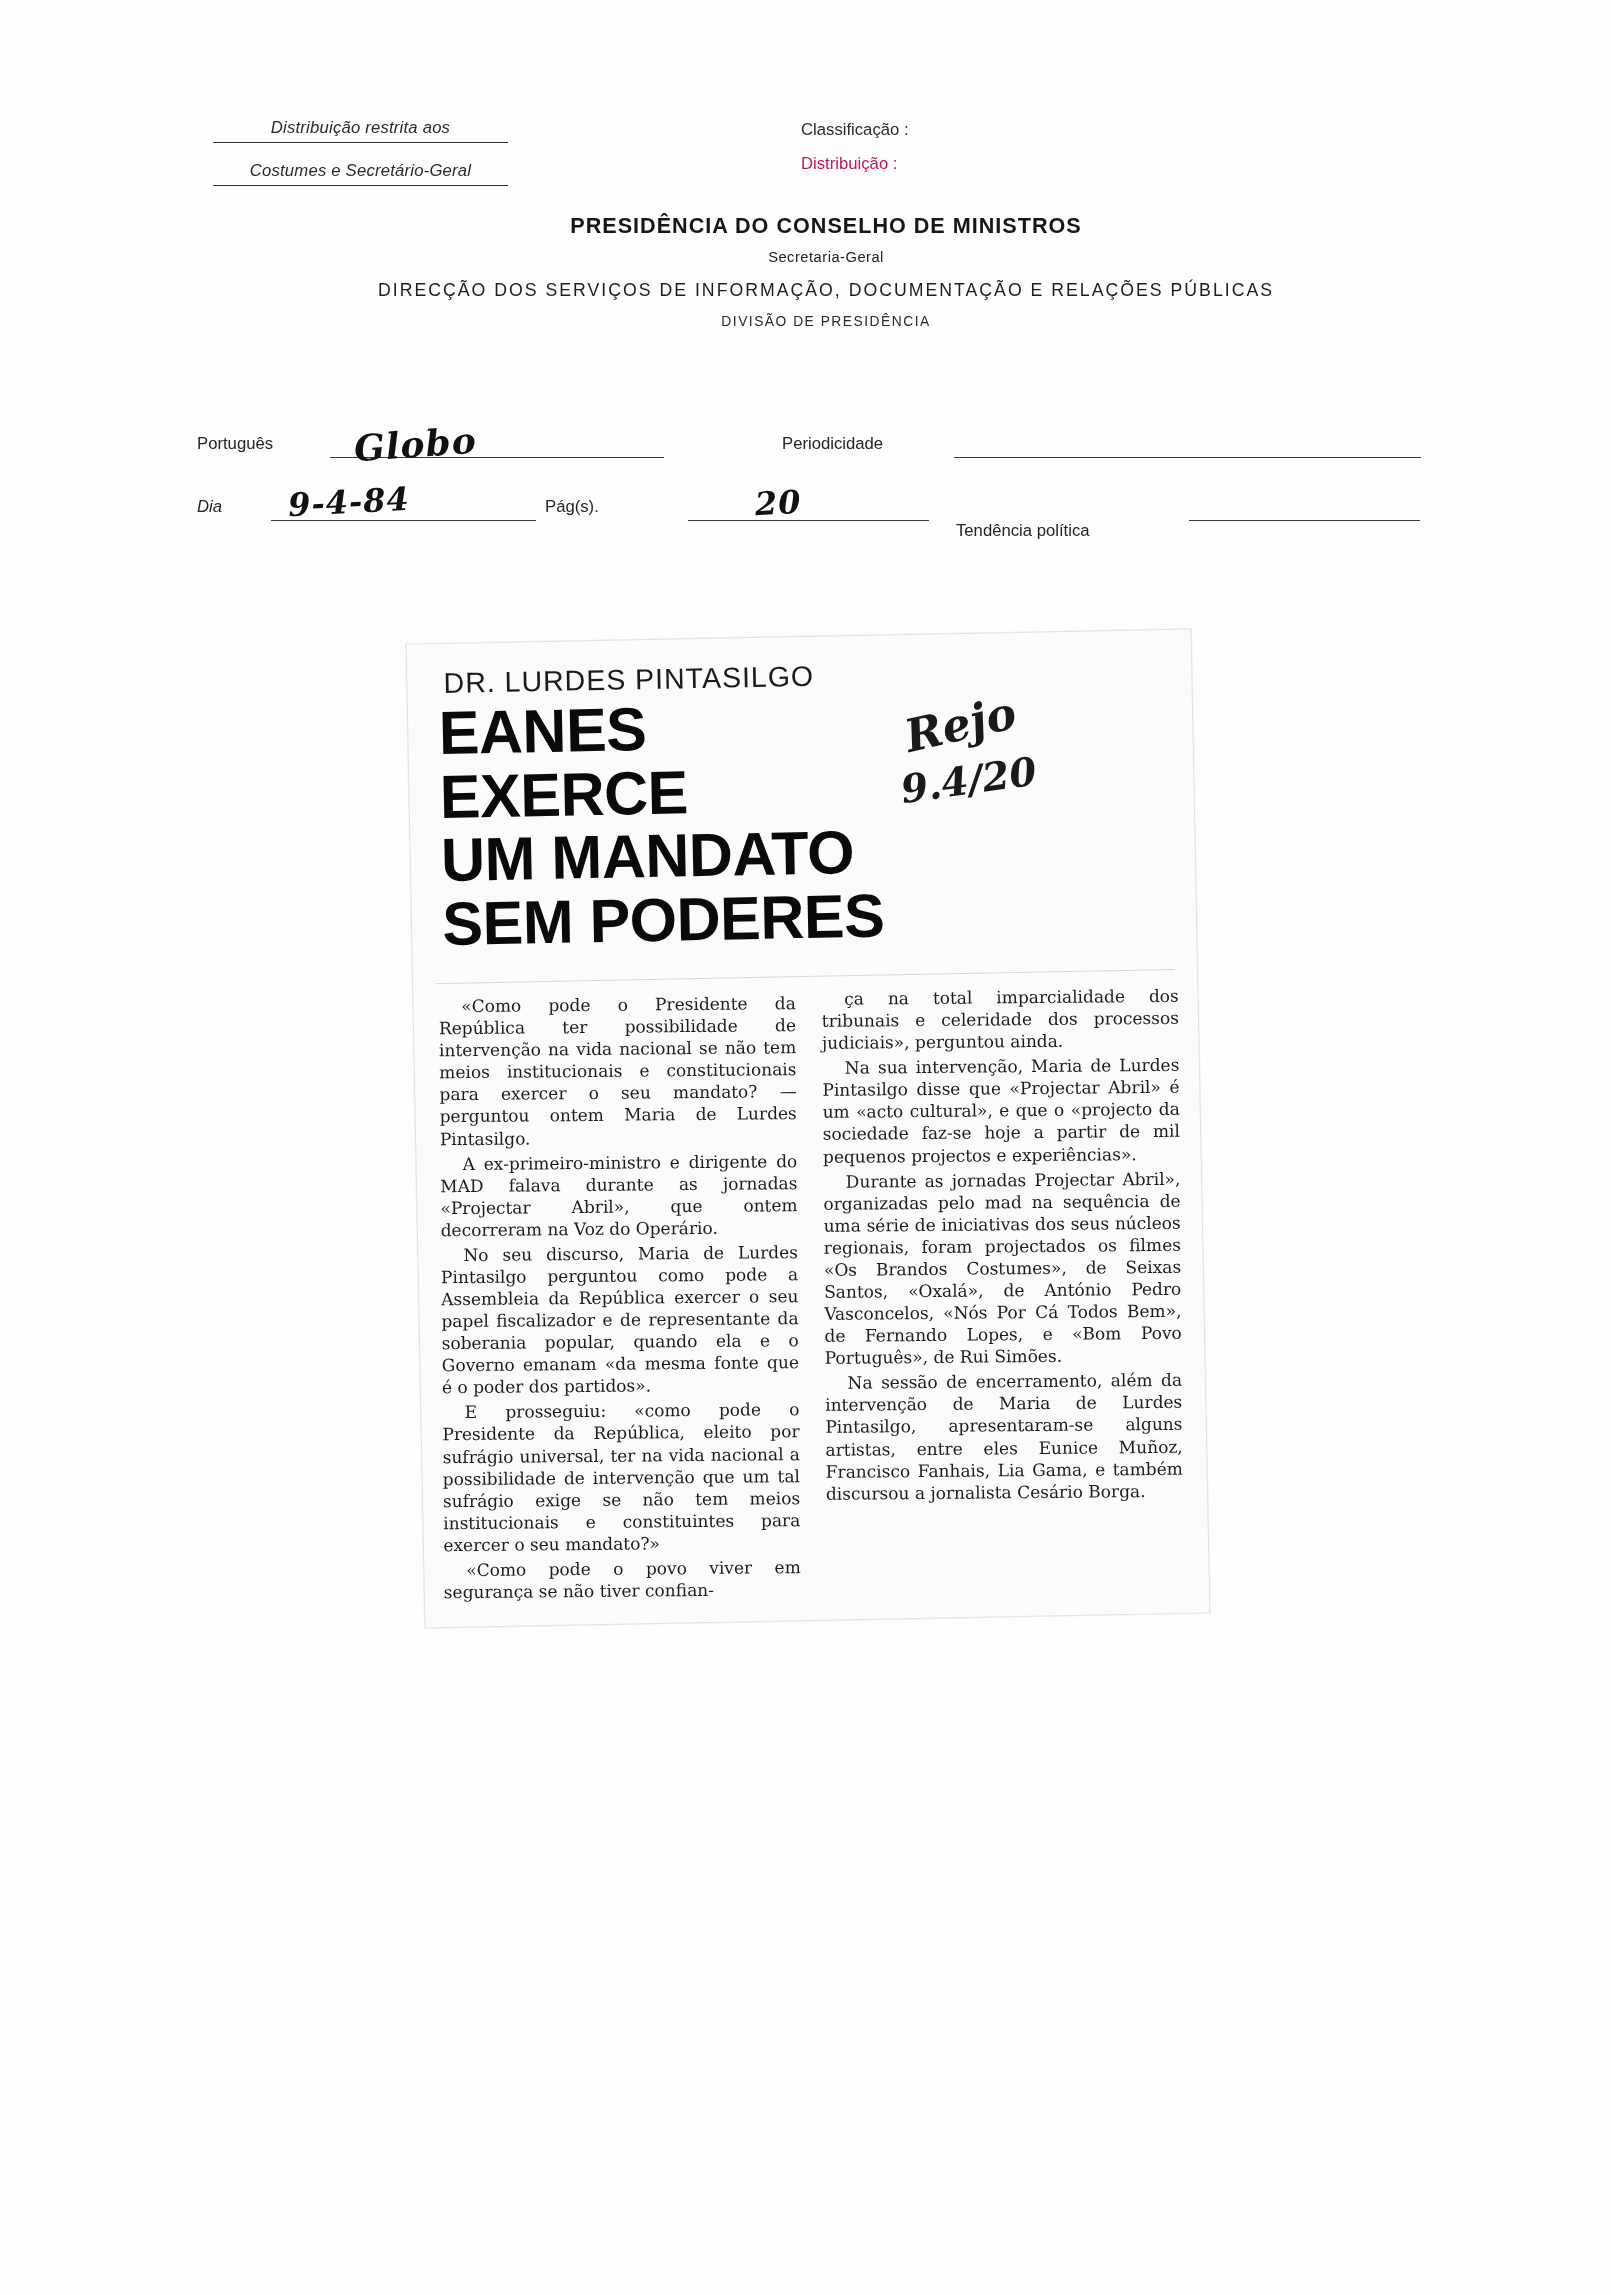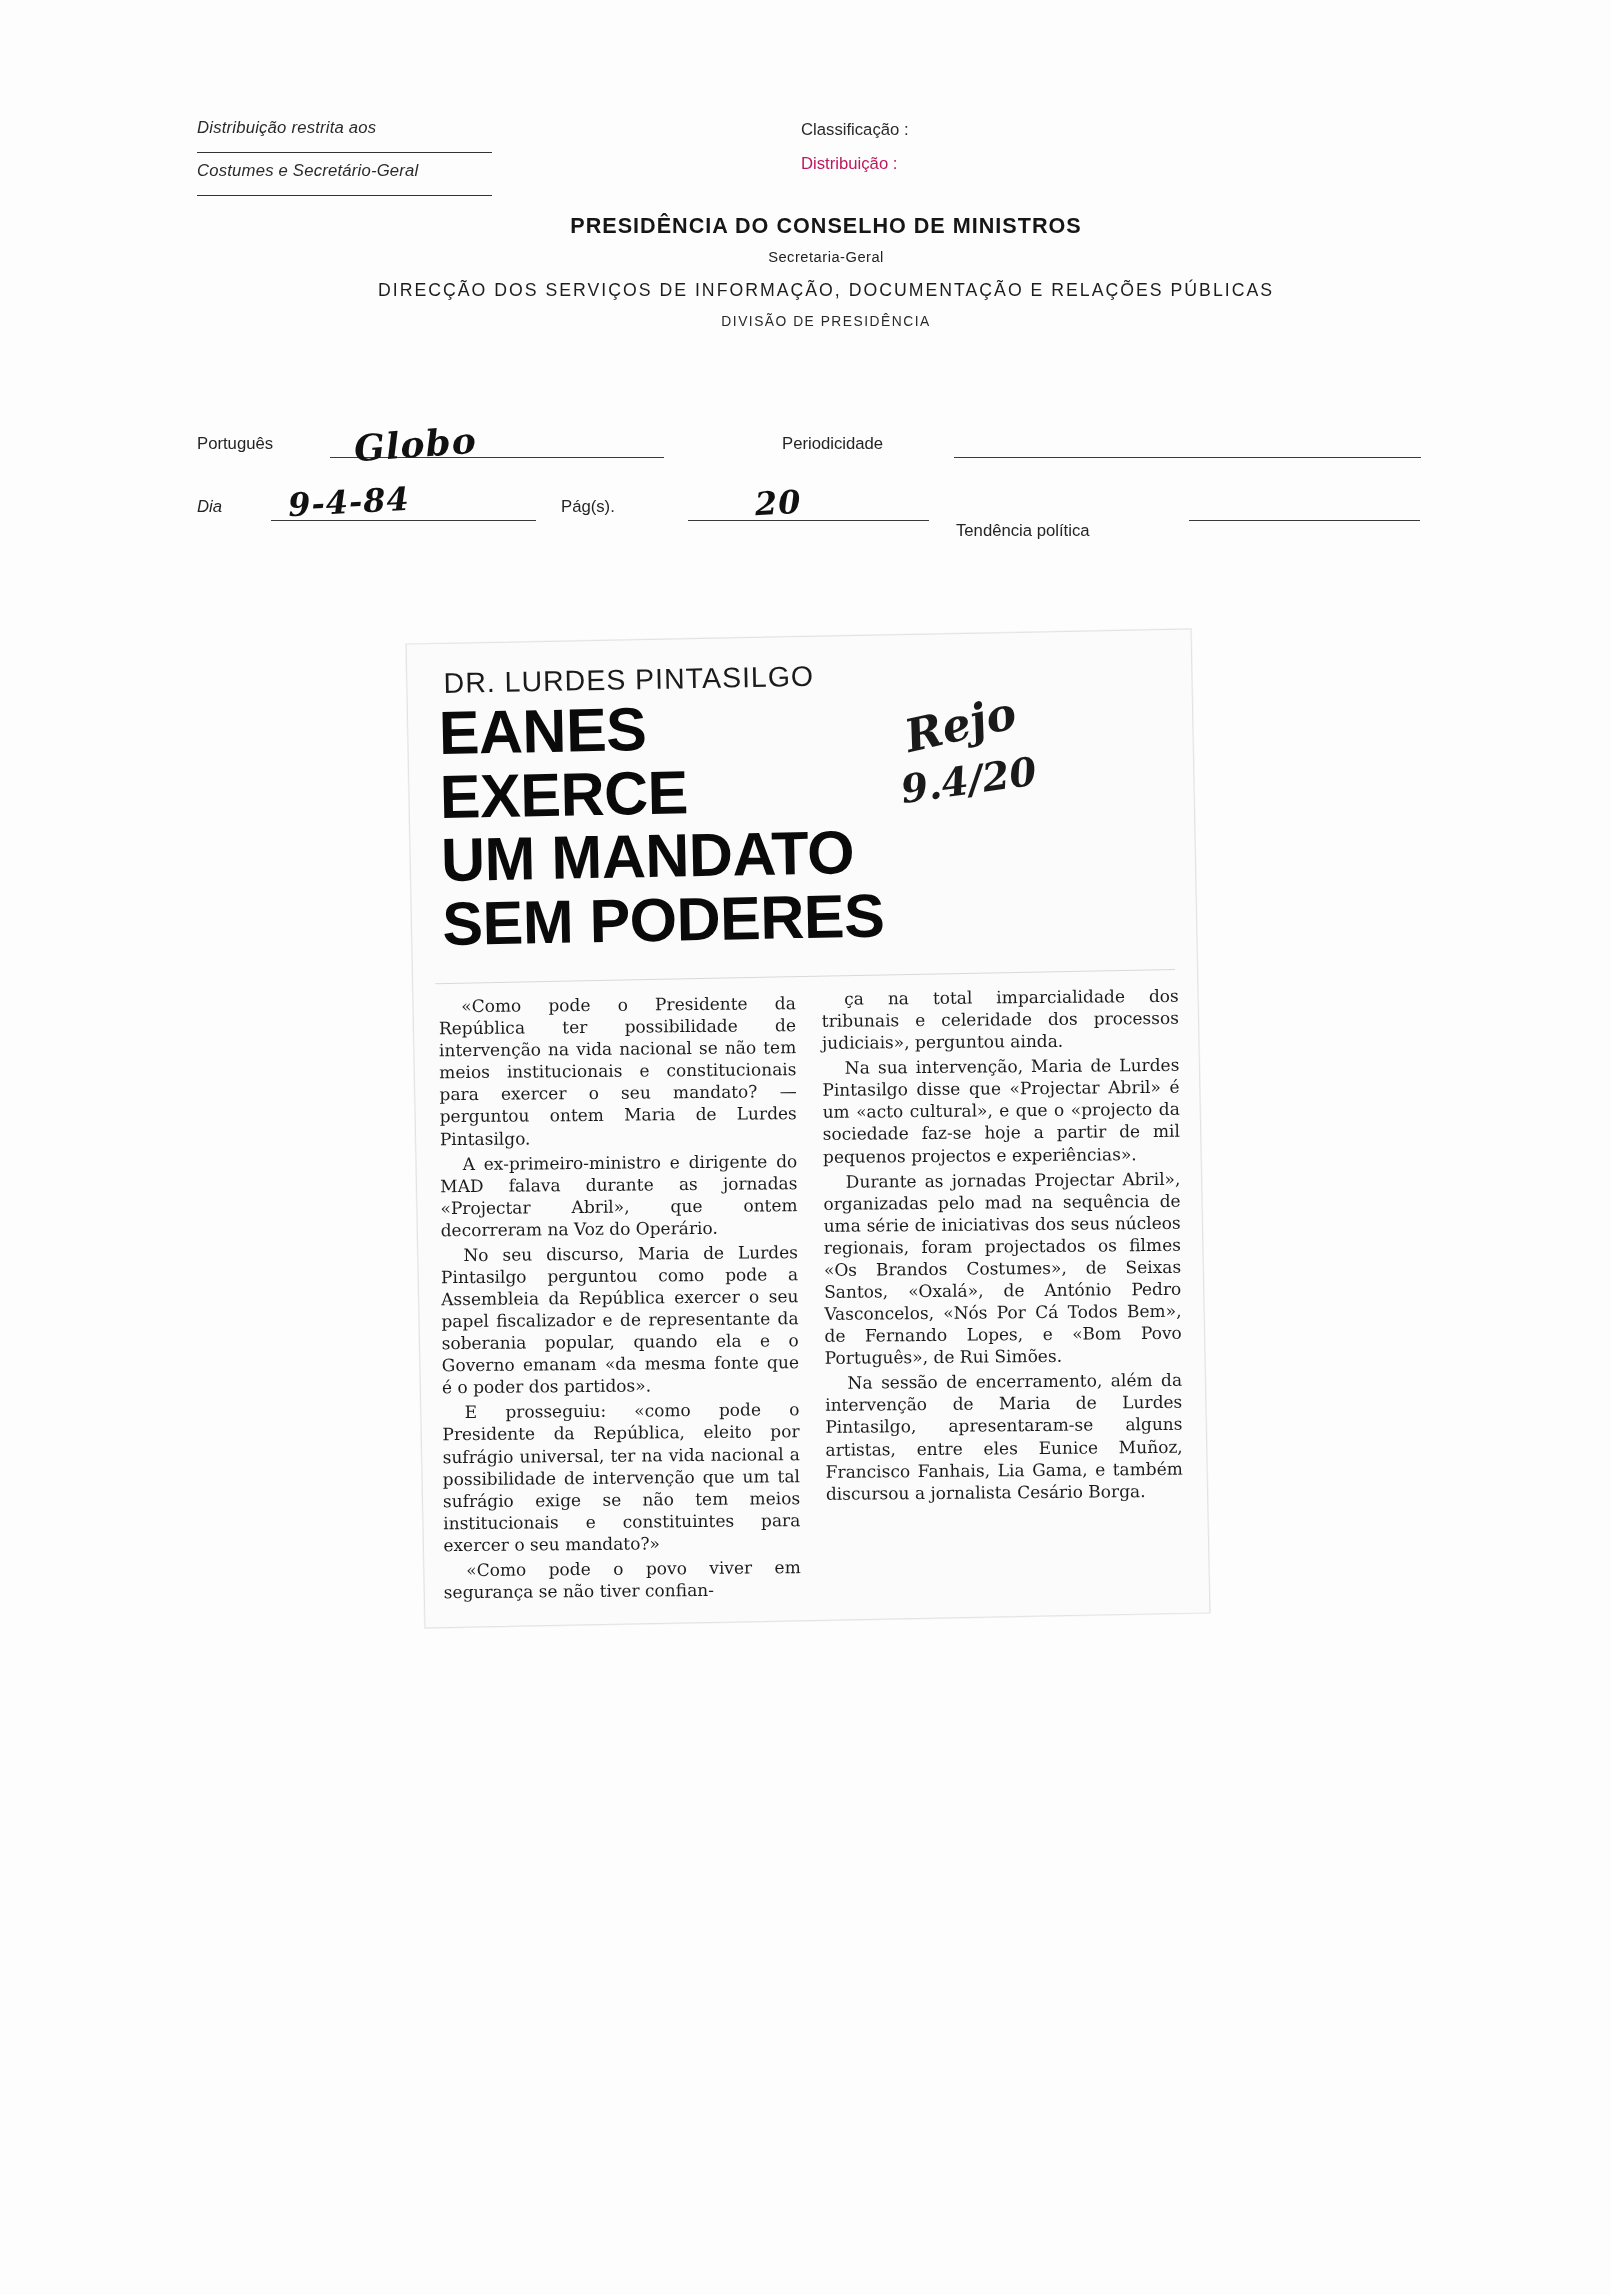--- a/index.html
+++ b/index.html
@@ -26,28 +26,29 @@
     top: 118px;
     width: 1258px;
   }
   .hdr-row1 {
     position: relative;
     height: 74px;
   }
   .restricted-line1,
   .restricted-line2 {
     position: absolute;
-    left: 0;
+    left: 16px;
     font-style: italic;
     font-size: 16.7px;
     letter-spacing: 0.2px;
     color: #2a2a2a;
     border-bottom: 1.5px solid #333;
-    padding-bottom: 14px;
+    padding-bottom: 4px;
     width: 295px;
+    text-align: center;
   }
   .restricted-line1 { top: 0; }
   .restricted-line2 { top: 43px; }
 
   .classif {
     position: absolute;
     left: 604px;
     top: 2px;
     font-size: 16.7px;
     color: #2a2a2a;
@@ -135,21 +136,21 @@
   #val-periodicidade { left: 776px; top: 6.9px; font-size: 26.5px; }
 
   
   #lbl-dia { left: 0; font-style: italic; }
   #line-dia { left: 74px; width: 265px; top: 0; }
   #val-dia {
     left: 91px; top: 0px;
     font-size: 32px;
     transform: rotate(-3deg);
   }
-  #lbl-pags { left: 364px; }
+  #lbl-pags { left: 348px; }
   #line-pags { left: 491px; width: 241px; top: 0; }
   #val-pags {
     left: 558px; top: 1px;
     font-size: 32px;
     transform: rotate(-3deg);
   }
   #lbl-tendencia { left: 759px; margin-top: 24px; }
   #line-tendencia { left: 992px; width: 231px; top: 0; }
   #val-tendencia { left: 1012px; top: 6.9px; font-size: 26.5px; }
 

